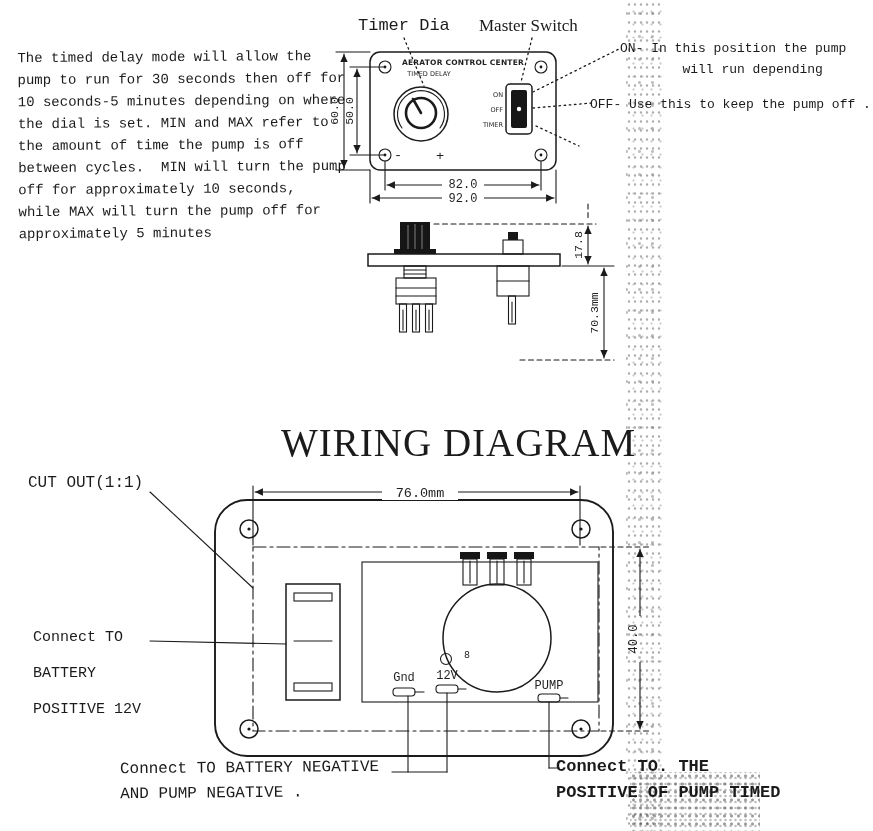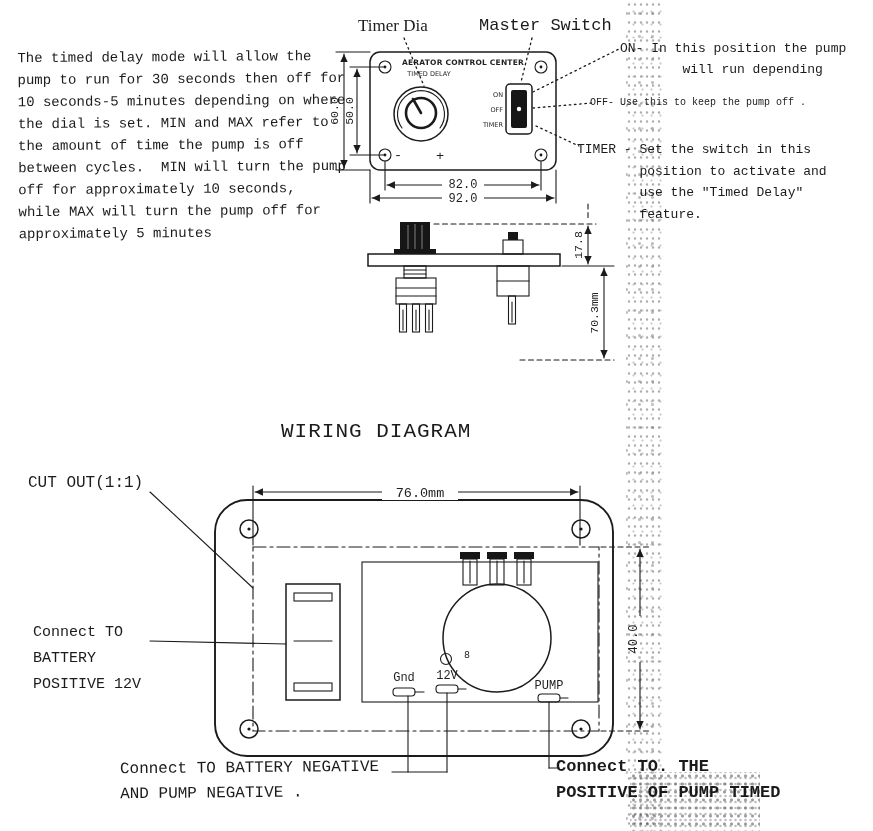--- a/index.html
+++ b/index.html
@@ -1,28 +1,28 @@
 <!DOCTYPE html>
 <html><head>
 <meta charset="utf-8">
 <style>
   html,body{margin:0;padding:0;background:#fff;}
   .page{position:relative;width:873px;height:831px;background:#fff;overflow:hidden;
         font-family:"Liberation Mono",monospace;color:#1b1b1b;}
   .art{position:absolute;left:0;top:0;}
   .txt{position:absolute;white-space:pre;color:#1b1b1b;}
-  .t-timer-dial{left:358px;top:16px;font-size:17px;font-family:Liberation Serif, serif;}
-  .t-master-switch{left:479px;top:16px;font-size:17px;}
+  .t-timer-dial{left:358px;top:16px;font-size:17px;}
+  .t-master-switch{left:479px;top:16px;font-size:17px;font-family:Liberation Serif, serif;}
   .t-intro{left:18px;top:46px;font-size:14px;line-height:22px;transform:rotate(-0.4deg);}
   .t-on{left:620px;top:38px;font-size:13px;line-height:21px;}
-  .t-off{left:590px;top:97px;font-size:10px;}
+  .t-off{left:590px;top:97px;font-size:13px;}
   .t-timer{left:577px;top:139px;font-size:13px;line-height:21.5px;}
-  .t-wiring-title{left:281px;top:420px;font-size:21px;font-family:Liberation Mono, monospace;letter-spacing:1px;}
+  .t-wiring-title{left:281px;top:420px;font-size:39px;font-family:Liberation Serif, serif;letter-spacing:1px;}
   .t-cutout{left:16px;top:474px;font-size:16px;margin-left:12px;}
-  .t-batpos{left:33px;top:620px;font-size:15px;line-height:26px;}
+  .t-batpos{left:33px;top:620px;font-size:15px;line-height:36px;}
   .t-batneg{left:120px;top:756px;font-size:16px;line-height:25px;transform:rotate(-0.5deg);}
   .t-pumppos{left:556px;top:754px;font-size:17px;font-weight:bold;line-height:26px;}
 
   
   svg .ln{fill:none;stroke:#1b1b1b;stroke-width:1.5;stroke-linecap:round;}
   svg .sw1{stroke-width:1.1;}
   svg .sw2{stroke-width:1.9;}
   svg .sw25{stroke-width:2.6;}
   svg .dash{stroke-dasharray:5 3.5;}
   svg .dashdot{stroke-dasharray:13 4 3 4;}
@@ -241,24 +241,20 @@
 10 seconds-5 minutes depending on where
 the dial is set. MIN and MAX refer to
 the amount of time the pump is off
 between cycles.  MIN will turn the pump
 off for approximately 10 seconds,
 while MAX will turn the pump off for
 approximately 5 minutes</div>
   <div class="txt t-on">ON- In this position the pump
         will run depending</div>
   <div class="txt t-off">OFF- Use this to keep the pump off .</div>
-  <div class="txt t-timer">TIMER - Set the switch in this
-        position to activate and
-        use the "Timed Delay"
-        feature.</div>
   <div class="txt t-wiring-title">WIRING DIAGRAM</div>
   <div class="txt t-cutout">CUT OUT(1:1)</div>
   <div class="txt t-batpos">Connect TO
 BATTERY
 POSITIVE 12V</div>
   <div class="txt t-batneg">Connect TO BATTERY NEGATIVE
 AND PUMP NEGATIVE .</div>
   <div class="txt t-pumppos">Connect TO. THE
 POSITIVE OF PUMP TIMED</div>
 

